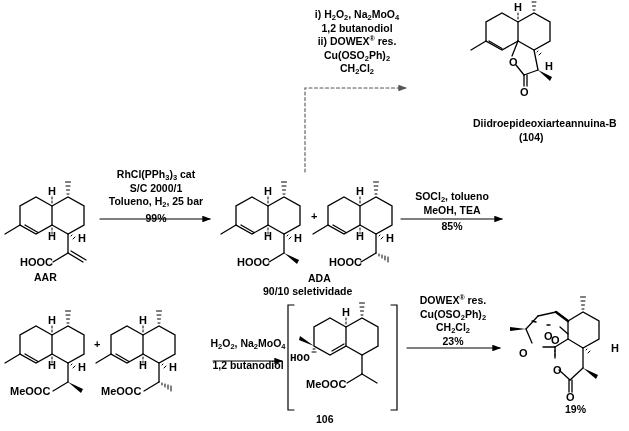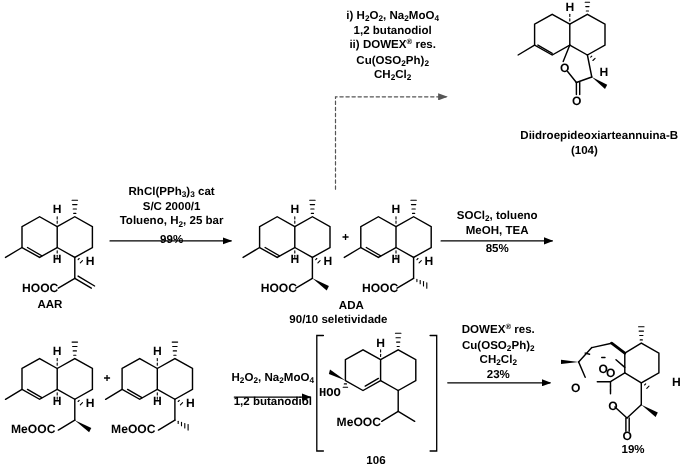--- a/index.html
+++ b/index.html
@@ -331,21 +331,21 @@
 <span class="atom" style="left:553px;top:364px;">O</span>
 <span class="atom" style="left:566px;top:391px;">O</span>
 <span class="atom" style="left:611px;top:342px;">H</span>
 
 <span class="lbl" style="left:34px;top:271px;">AAR</span>
 <span class="lbl" style="left:298px;top:272px;margin-left:10px;">ADA</span>
 <span class="lbl" style="left:263px;top:285px;">90/10 seletividade</span>
 <span class="lbl" style="left:453px;top:117px;margin-left:20px;">Diidroepideoxiarteannuina-B</span>
 <span class="lbl" style="left:519px;top:131px;">(104)</span>
 <span class="lbl" style="left:82px;top:434px;margin-left:44px;">105</span>
-<span class="lbl" style="left:333px;top:413px;">106</span>
+<span class="lbl" style="left:316px;top:413px;">106</span>
 <span class="lbl" style="left:565px;top:403px;">19%</span>
 
 <div class="cond" style="left:100px;top:168px;width:112px;">
   <div><span>RhCl(PPh</span><sub>3</sub><span>)</span><sub>3</sub><span> cat</span></div>
   <div>S/C 2000/1</div>
   <div><span>Tolueno, H</span><sub>2</sub><span>, 25 bar</span></div>
   <div style="margin-top:3px;">99%</div>
 </div>
 
 <div class="cond" style="left:400px;top:190px;width:104px;">

